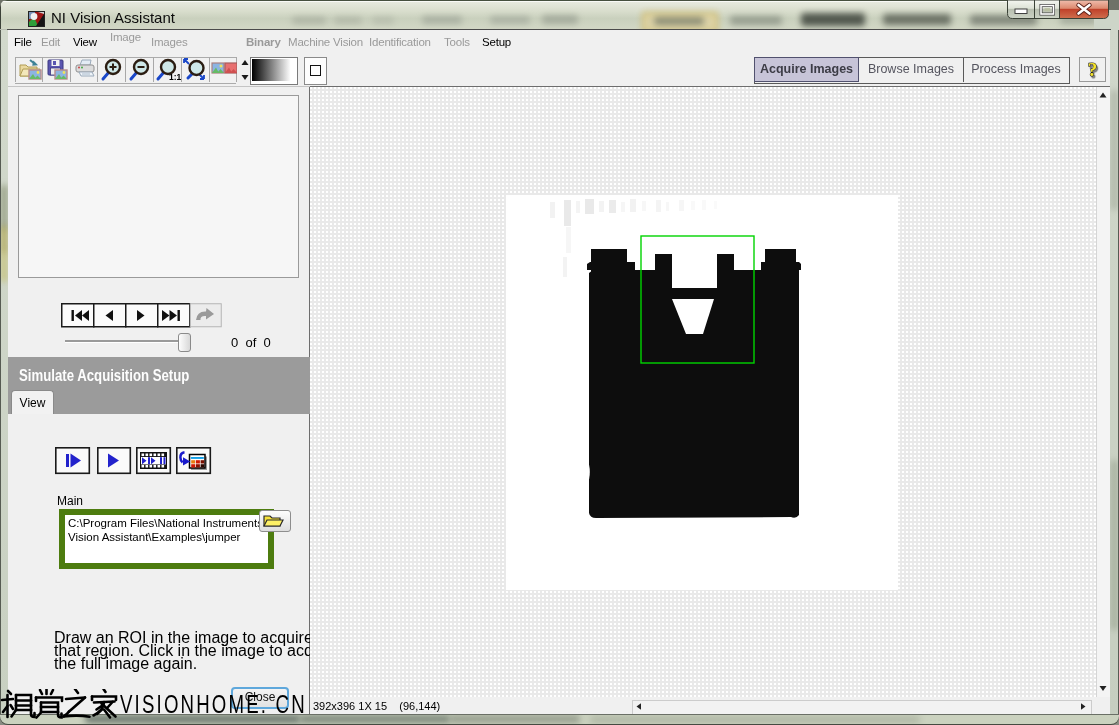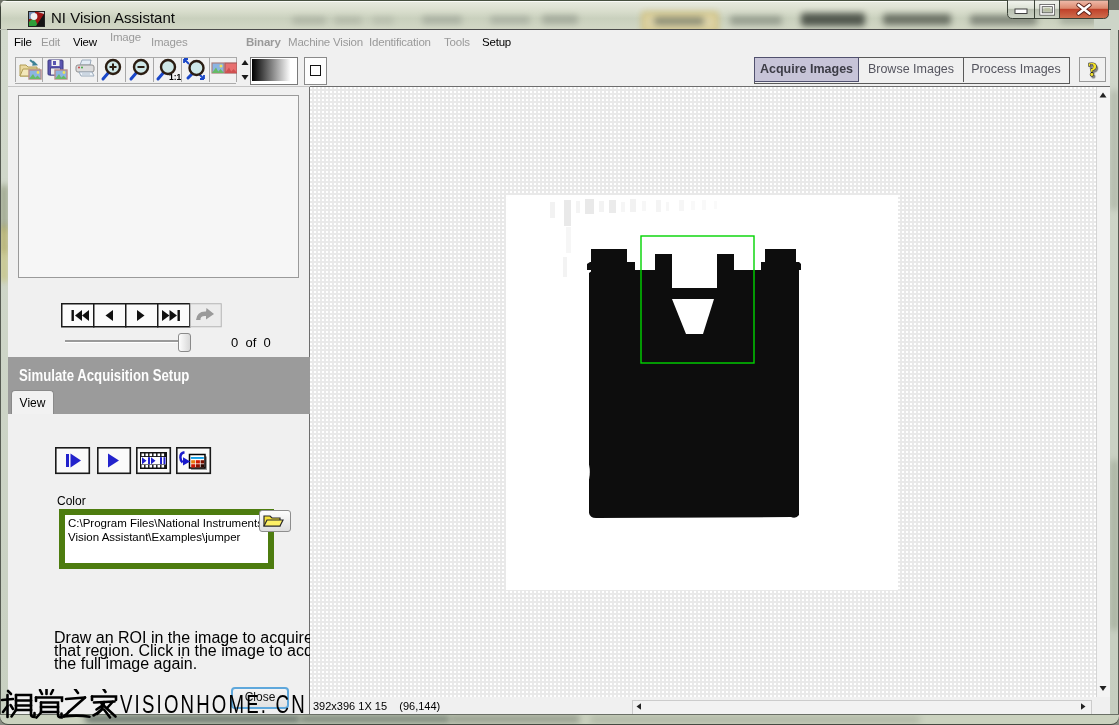--- a/index.html
+++ b/index.html
@@ -282,21 +282,21 @@
       <rect x="20.6" y="9.2" width="3.6" height="3.3" fill="#7a1000"></rect>
       <rect x="11.2" y="13.2" width="4" height="3.3" fill="#d01800"></rect>
       <rect x="15.9" y="13.2" width="4" height="3.3" fill="#8a1200"></rect>
       <rect x="20.6" y="13.2" width="3.6" height="3.3" fill="#2a0600"></rect>
     </g>
     <path d="M4.5 1.2 Q0.2 1.8 0.4 6.5 Q0.5 10 2.6 11.4" stroke="#1a1acc" stroke-width="2.5" fill="none"></path>
     <polygon points="3,6.2 10.2,10.4 3,14.6" fill="#1a1acc"></polygon>
   </g>
 </svg>
 
-<div class="abs" style="left:57px;top:494px;font-size:12px;color:#000;">Color</div>
+<div class="abs" style="left:57px;top:494px;font-size:12px;color:#000;">Main</div>
 <div class="abs" style="left:59px;top:509px;width:200px;height:46px;background:#fff;border:6px solid #4d7c0f;font-size:11.5px;color:#000;line-height:13.5px;padding:2px 0 0 3px;box-sizing:content-box;">C:\Program Files\National Instruments\<br>Vision Assistant\Examples\jumper</div>
 
 <div class="abs" style="left:259px;top:510px;width:30px;height:20px;background:linear-gradient(#fdfdfd,#dedede);border:1px solid #8e8e8e;border-radius:3px;"></div>
 <svg class="abs" style="left:263px;top:513px" width="22" height="15" viewBox="0 0 22 15">
   <path d="M1 3 L7 3 L9 5 L17 5 L17 13 L1 13 Z" fill="#f7e23a" stroke="#2a2a2a" stroke-width="1.2"></path>
   <path d="M1 13 L4 7 L20 7 L17 13 Z" fill="#fdf066" stroke="#2a2a2a" stroke-width="1.2"></path>
 </svg>
 
 <div class="abs" style="left:54px;top:631px;font-size:16px;color:#000;line-height:13.2px;">Draw an ROI in the image to acquire only<br>that region. Click in the image to acquire<br>the full image again.</div>
 

